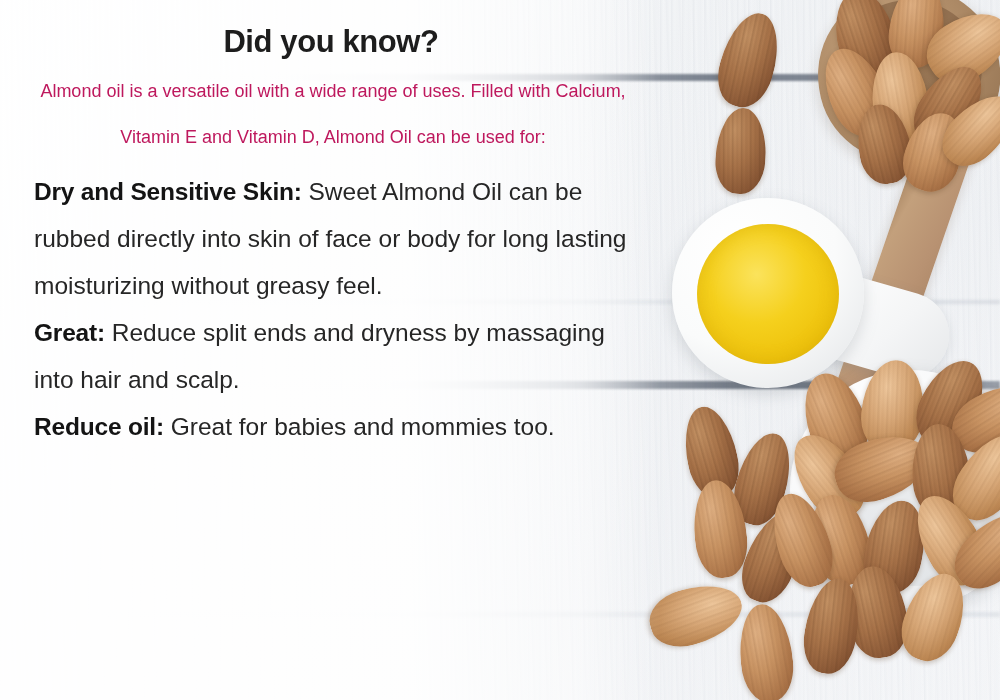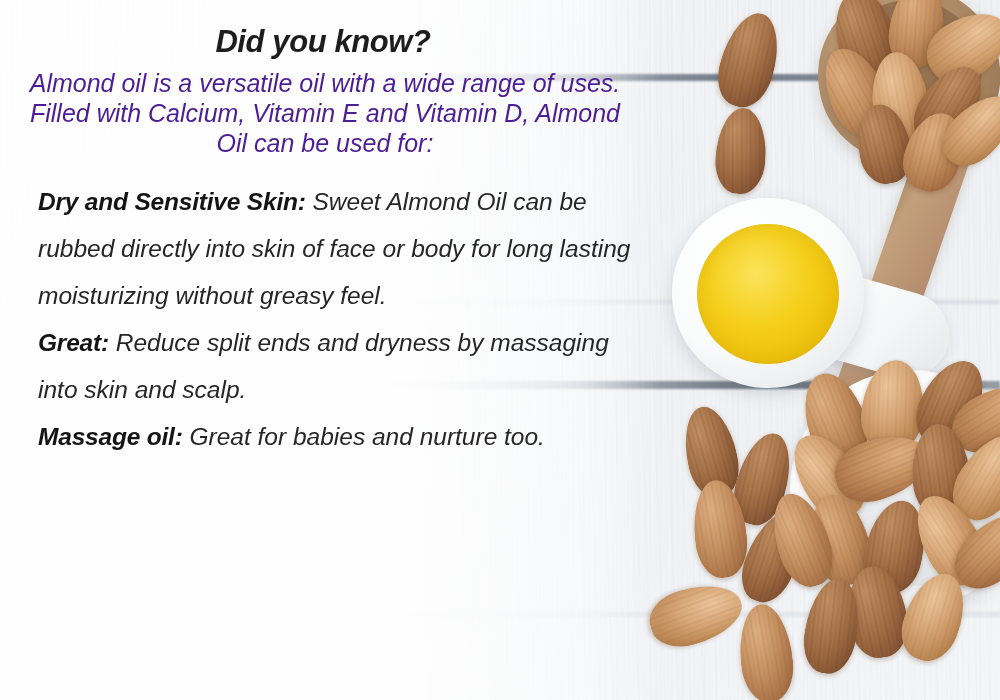--- a/index.html
+++ b/index.html
@@ -193,44 +193,43 @@
         rgba(140,96,58,0.14) 1.5px,
         rgba(255,238,210,0.00) 4px,
         rgba(160,110,68,0.09) 6px,
         rgba(255,238,210,0.00) 9px),
       radial-gradient(ellipse at 38% 30%, #eec79c 0%, #d8a878 38%, #bd8854 72%, #9d6a3f 100%);
   }
 
   
   .text-col {
     position: absolute;
-    left: 8px; top: 0;
+    left: 16px; top: 0;
     width: 640px; height: 700px;
     padding: 0;
-    font-style: italic;
   }
   .headline {
     margin: 0;
     padding: 24px 0 8px 0;
     text-align: center;
     width: 630px;
     font-size: 31px;
     font-weight: bold;
     letter-spacing: -0.4px;
     color: #1d1d1d;
   }
   .intro {
     margin: 0;
     padding: 0 18px 0 12px;
     text-align: center;
-    font-size: 25px;
-    line-height: 30px;
-    color: #4c1d95;
-  }
-  .tips { margin: 16px; padding: 4px 0 0 14px; }
+    font-size: 18px;
+    line-height: 46px;
+    color: #be185d;
+  }
+  .tips { margin: 4px; padding: 4px 0 0 14px; }
   .tip {
     margin: 0;
     font-size: 24.5px;
     line-height: 47px;
     color: #262626;
     max-width: 615px;
   }
   .tip b { font-weight: bold; color: #141414; letter-spacing: -0.2px; }
 </style>
 </head>
@@ -291,18 +290,18 @@
   <div class="obj almond" style="left:740px;top:604px;width:52px;height:98px;transform:rotate(-6deg);"></div>
   <div class="obj almond dark" style="left:806px;top:578px;width:52px;height:96px;transform:rotate(10deg);"></div>
 
   <div class="text-wash"></div>
 
   <div class="text-col">
     <h1 class="headline">Did you know?</h1>
     <p class="intro">Almond oil is a versatile oil with a wide range of uses. Filled with Calcium, Vitamin E and Vitamin D, Almond Oil can be used for:</p>
     <div class="tips">
       <p class="tip"><b>Dry and Sensitive Skin:</b><span> Sweet Almond Oil can be rubbed directly into skin of face or body for long lasting moisturizing without greasy feel.</span></p>
-      <p class="tip"><b>Great:</b><span> Reduce split ends and dryness by massaging into skin and scalp.</span></p>
-      <p class="tip"><b>Massage oil:</b><span> Great for babies and nurture too.</span></p>
+      <p class="tip"><b>Great:</b><span> Reduce split ends and dryness by massaging into hair and scalp.</span></p>
+      <p class="tip"><b>Reduce oil:</b><span> Great for babies and mommies too.</span></p>
     </div>
   </div>
 
 </div>
 
 </body></html>

